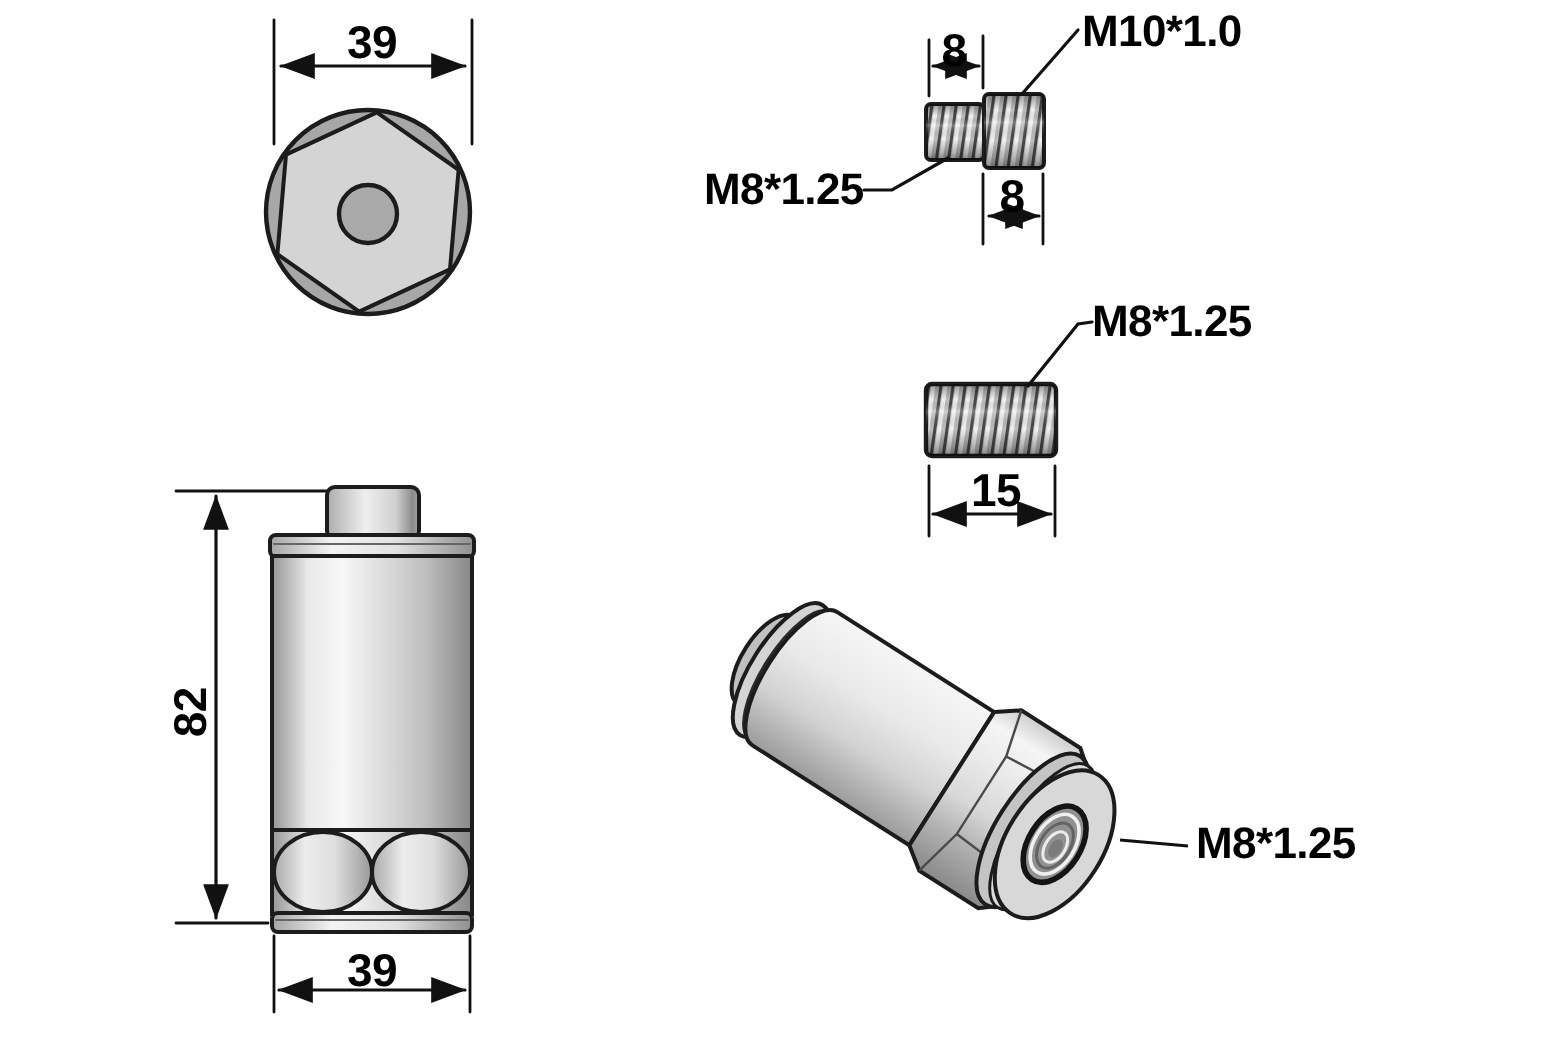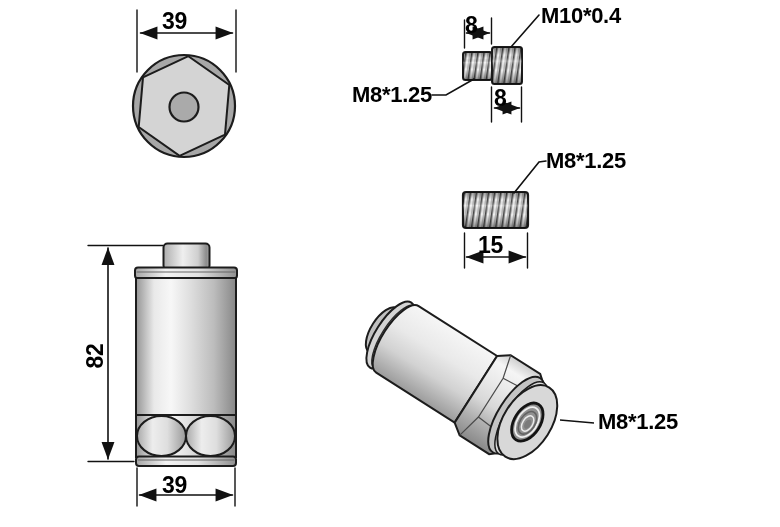--- a/index.html
+++ b/index.html
@@ -1,20 +1,20 @@
 <!DOCTYPE html>
 <html><head>
 <meta charset="utf-8">
 <style>
   html,body{margin:0;padding:0;}
   body{background:#fff;font-family:"Liberation Sans",sans-serif;}
   .stage{position:relative;width:780px;height:527px;background:#ffffff;overflow:hidden;}
   .stage svg{position:absolute;left:0;top:0;}
   .lbl{position:absolute;color:#000;font-weight:700;font-size:22px;line-height:1.05;white-space:nowrap;letter-spacing:-0.3px;}
-  .dim{font-size:23px;}
+  .dim{font-size:23px;text-align:center;}
   .rot{transform:rotate(-90deg);transform-origin:center center;text-align:center;}
 </style>
 </head>
 <body>
 
 <div class="stage">
 
 <svg width="780" height="527" viewBox="0 0 780 527">
   <defs>
     <marker id="arr" viewBox="0 0 10 8" refX="9.3" refY="4" markerWidth="12" markerHeight="9.5" orient="auto-start-reverse">
@@ -148,21 +148,21 @@
         <ellipse cx="165.5" cy="1.5" rx="3" ry="5" fill="#7b7b7b"></ellipse>
       </g>
     </g>
     <line x1="560" y1="420" x2="594" y2="423" stroke="#111" stroke-width="1.6"></line>
   </g>
 </svg>
 
 <div class="lbl dim" style="left:162px;top:9px;width:48px;">39</div>
 
 <div class="lbl dim" style="left:465px;top:13px;width:24px;">8</div>
-<div class="lbl" style="left:541px;top:4px;">M10*0.4</div>
+<div class="lbl" style="left:541px;top:4px;">M10*1.0</div>
 <div class="lbl" style="left:352px;top:83px;">M8*1.25</div>
 <div class="lbl dim" style="left:494px;top:86px;width:24px;">8</div>
 
 <div class="lbl" style="left:546px;top:149px;">M8*1.25</div>
 <div class="lbl dim" style="left:478px;top:233px;width:40px;">15</div>
 
 <div class="lbl dim rot" style="left:73px;top:344px;width:44px;">82</div>
 <div class="lbl dim" style="left:162px;top:473px;width:48px;">39</div>
 
 <div class="lbl" style="left:598px;top:410px;">M8*1.25</div>

